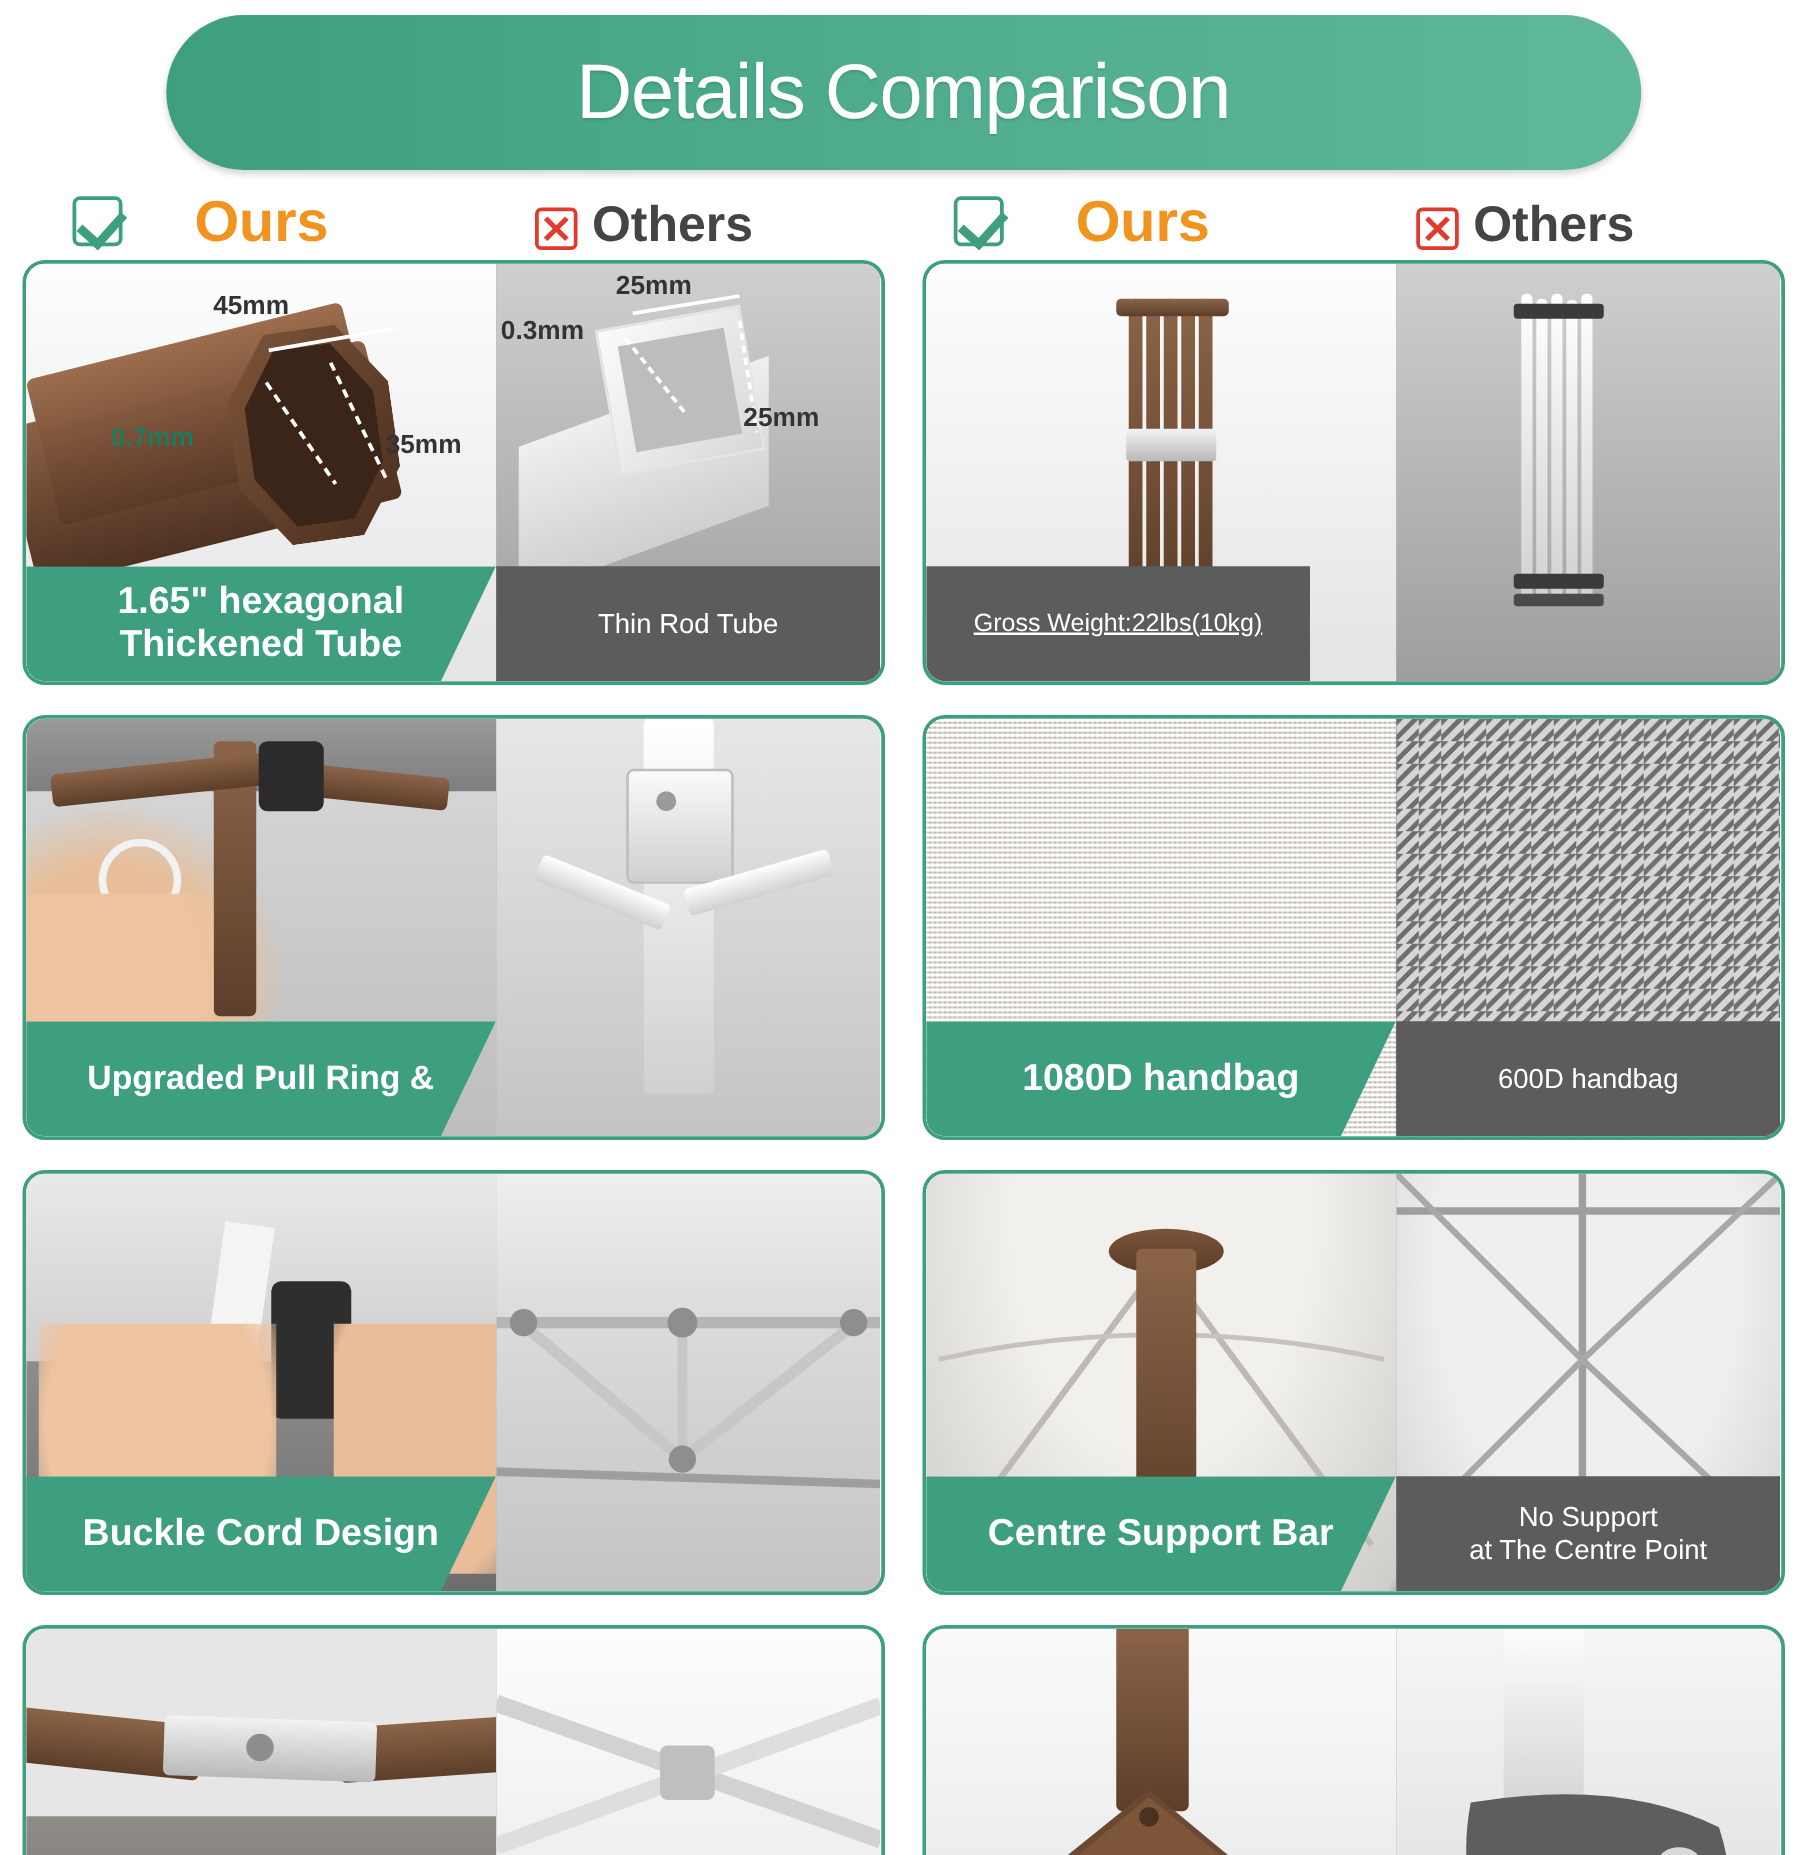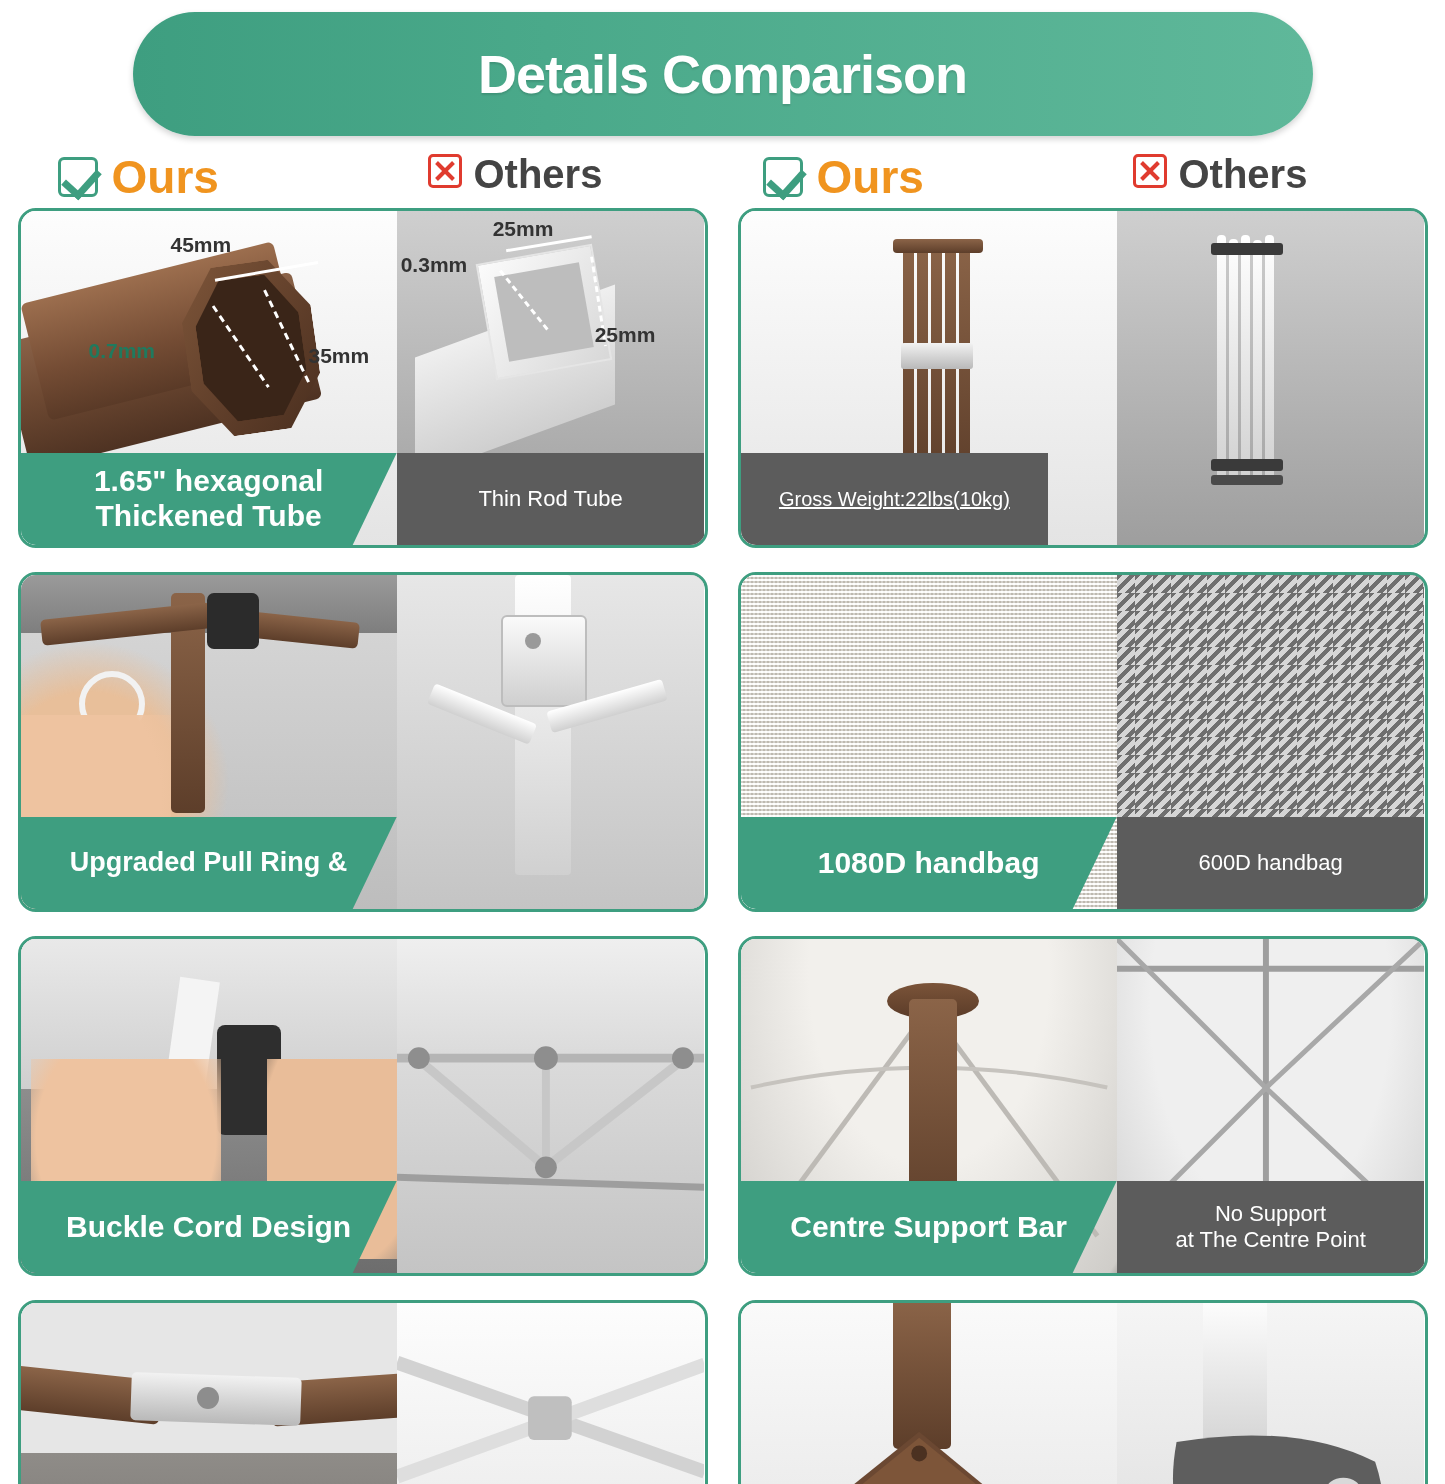--- a/index.html
+++ b/index.html
@@ -19,37 +19,37 @@
     height: 124px;
     background: linear-gradient(90deg,#3e9e80 0%, #4aa98a 35%, #5fb89a 100%);
     border-radius: 62px;
     display: flex;
     align-items: center;
     justify-content: center;
     box-shadow: 0 3px 6px rgba(0,0,0,.18);
   }
   .header-title {
     color: #ffffff;
-    font-size: 54px;
-    font-weight: bold;
+    font-size: 62px;
+    font-weight: normal;
     letter-spacing: -1px;
     line-height: 1;
     text-shadow: 0 2px 2px rgba(0,0,0,.12);
     text-align: right;
   }
 
   
   .legend-row {
     display: flex;
     width: 1410px;
     margin: 18px auto 0 auto;
   }
   .legend-col { width: 705px; display:flex; }
-  .legend-ours  { width: 380px; display:flex; align-items:center; padding-left: 40px;}
-  .legend-others{ flex:1; display:flex; align-items:flex-start; padding-left: 30px;}
+  .legend-ours  { width: 380px; display:flex; align-items:center; padding-left: 40px; gap: 44px;}
+  .legend-others{ flex:1; display:flex; align-items:flex-end; padding-left: 30px;}
 
   .chk-box {
     width: 40px; height: 40px;
     border: 3px solid #3e9e80;
     border-radius: 6px;
     position: relative;
     background:#fff;
     margin-right: 14px;
     flex: 0 0 auto;
   }

